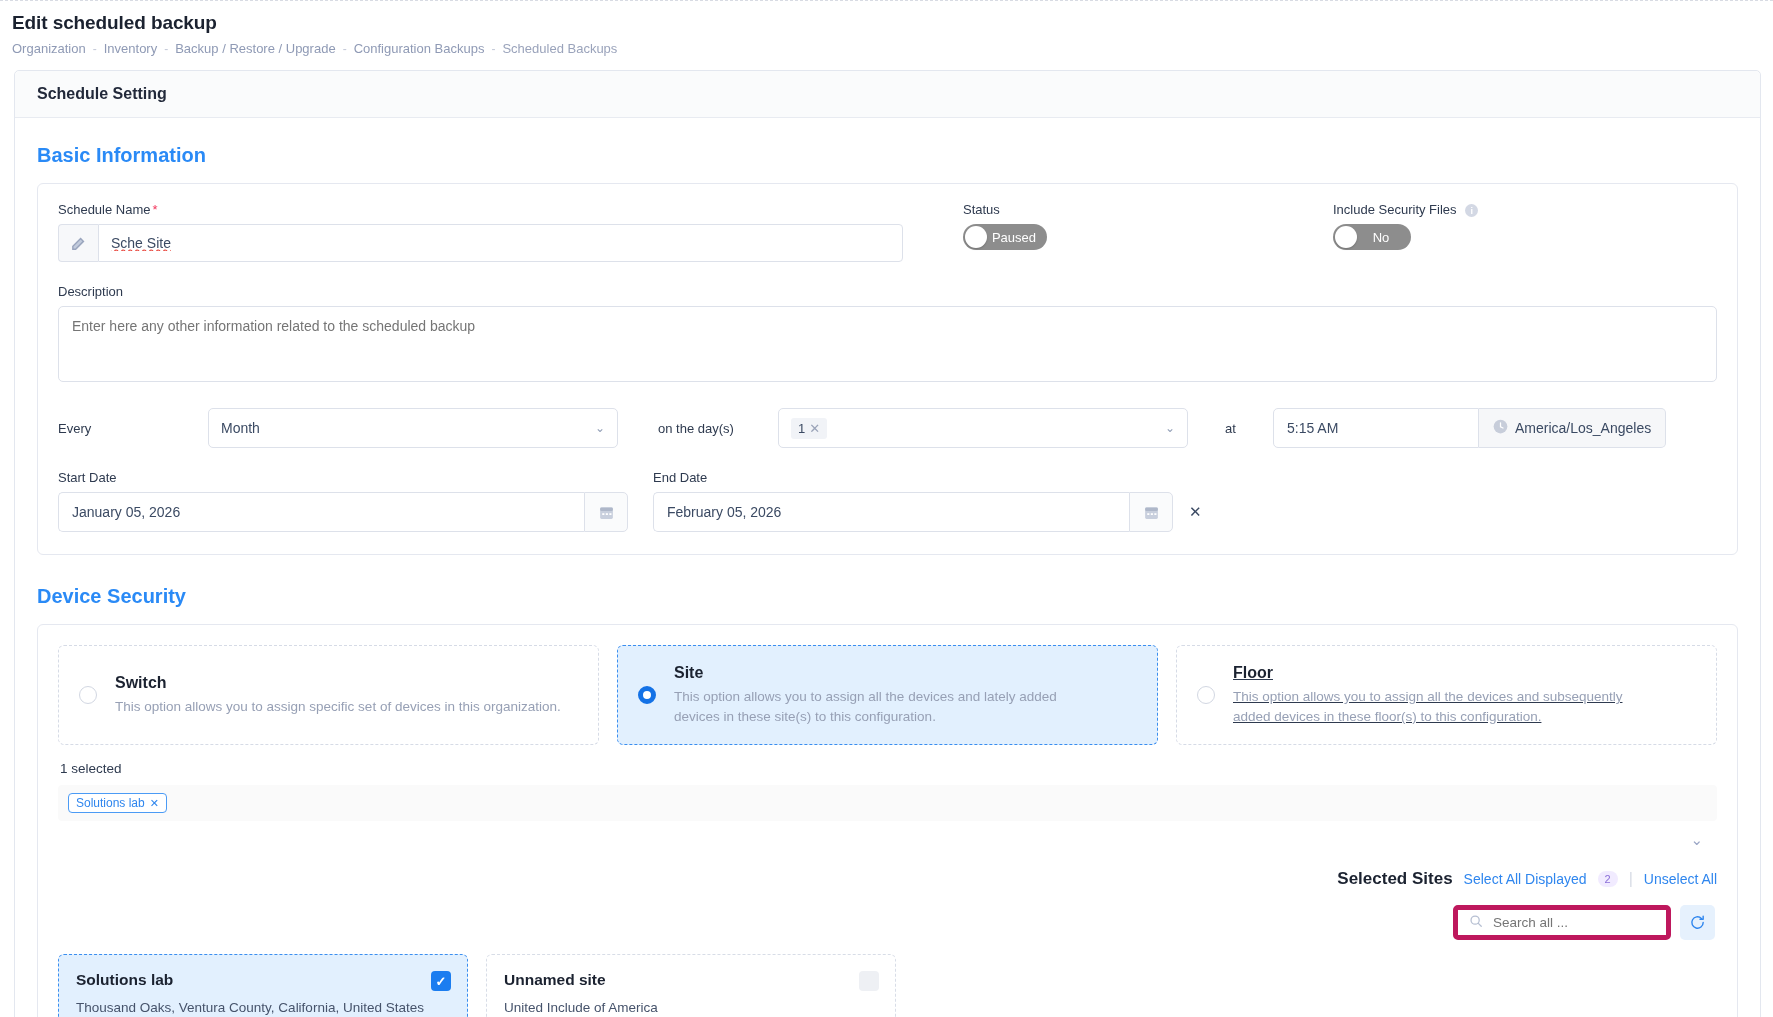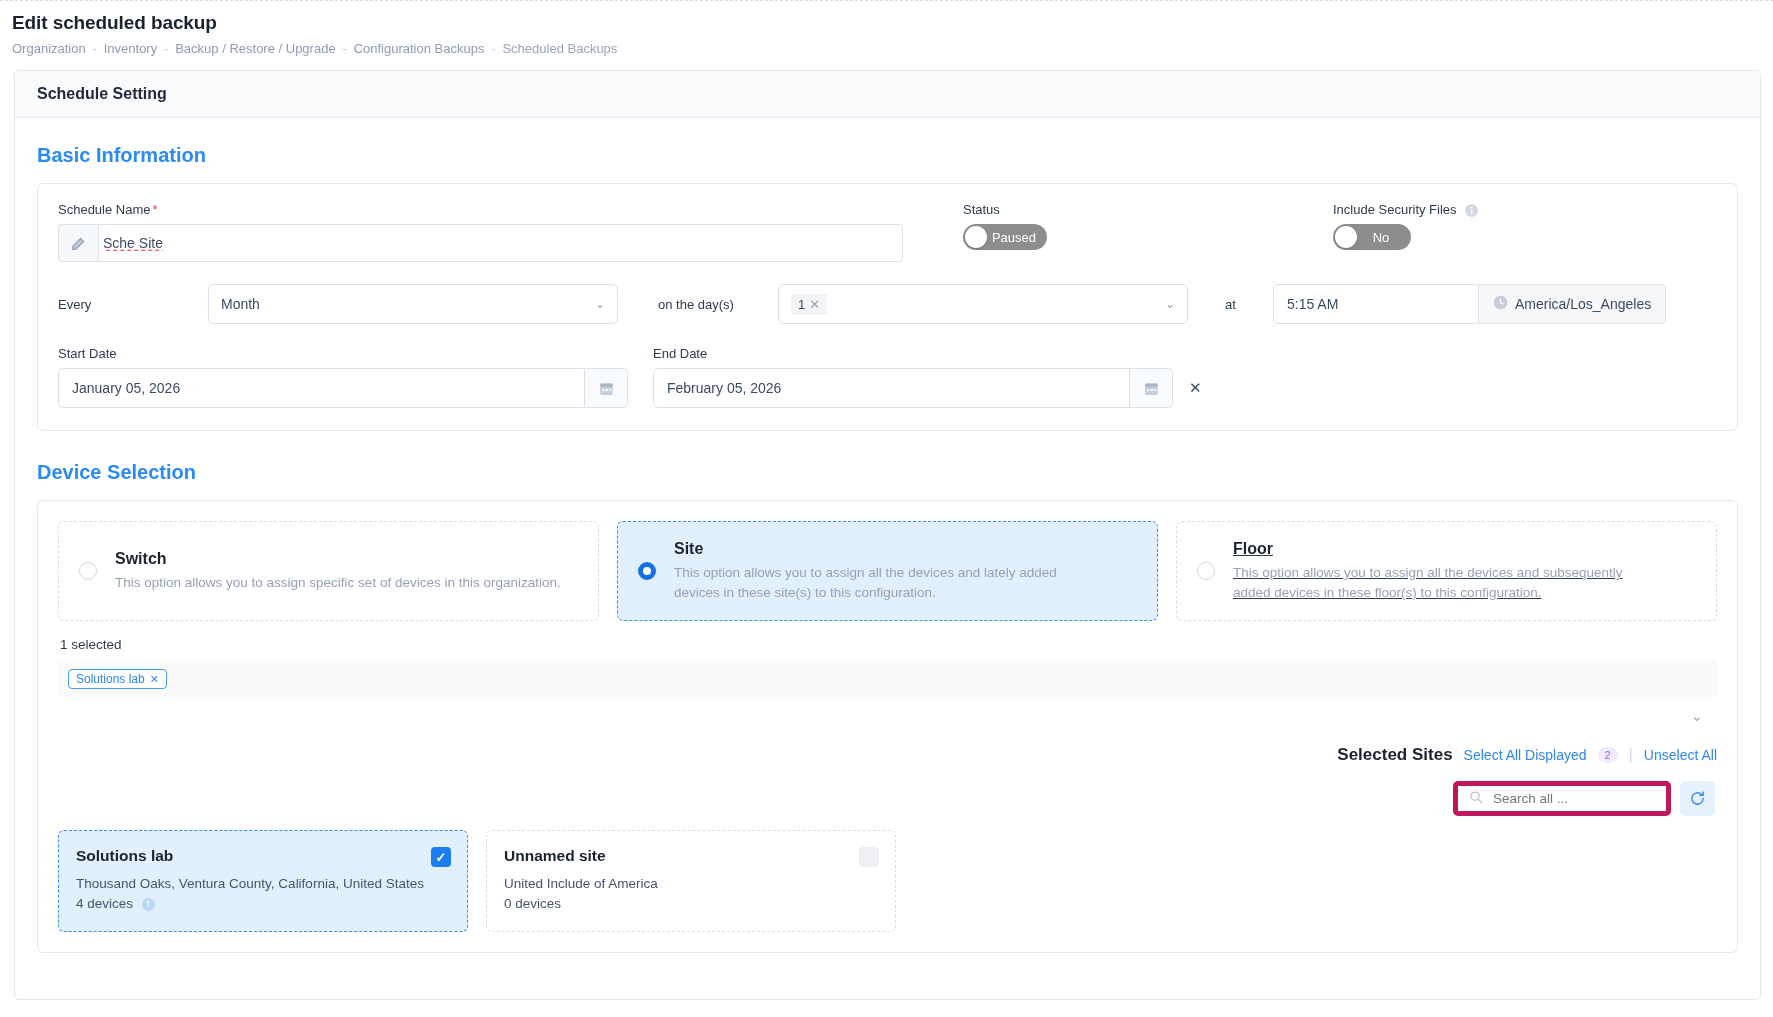--- a/index.html
+++ b/index.html
@@ -60,21 +60,21 @@
   .row { display: flex; }
 
   .input-wrap { display: flex; align-items: stretch; height: 38px; }
   .icon-addon {
     width: 40px; border: 1px solid #dde1ea; border-right: none;
     border-radius: 4px 0 0 4px; background: #f7f8fa;
     display: flex; align-items: center; justify-content: center;
   }
   .text-input {
     flex: 1; border: 1px solid #dde1ea; border-radius: 0 4px 4px 0;
-    padding: 0 4px; font-size: 14px; color: #3b4a63;
+    padding: 0 12px; font-size: 14px; color: #3b4a63;
     font-family: "Liberation Sans", sans-serif; outline: none;
     background: #fff;
   }
   .spell { text-decoration: underline wavy #e8453c; text-decoration-skip-ink: none; }
 
   .textarea {
     width: 100%; height: 76px; border: 1px solid #dde1ea; border-radius: 5px;
     padding: 11px 13px; font-size: 14px; color: #8f98b0; resize: none; outline: none;
     font-family: "Liberation Sans", sans-serif; background: #fff;
   }
@@ -264,20 +264,24 @@
               <span>Include Security Files</span>
               <span class="info-dot">i</span>
             </label>
             <div class="toggle" style="width:78px;">
               <div class="knob"></div>
               <div class="tlabel">No</div>
             </div>
           </div>
         </div>
 
+        <div style="margin-top:22px;">
+          <label class="lbl">Description</label>
+          <textarea class="textarea" placeholder="Enter here any other information related to the scheduled backup" style=""></textarea>
+        </div>
 
         <div class="row" style="margin-top:22px; align-items:center;">
           <div style="width:150px; font-size:13px; color:#2e3a4f;">Every</div>
           <div class="select" style="width:410px;">
             <span>Month</span>
             <span class="caret">⌄</span>
           </div>
           <div style="width:120px; margin-left:40px; font-size:13px; color:#2e3a4f;">on the day(s)</div>
           <div class="select" style="width:410px;">
             <span class="chip-sm">
@@ -329,21 +333,21 @@
                     <rect x="11" y="13" width="3" height="2.5" fill="#fff"></rect>
                     <rect x="16" y="13" width="3" height="2.5" fill="#fff"></rect>
                   </svg>
               </div>
             </div>
           </div>
           <div style="margin-left:16px; padding-bottom:11px; color:#3b4a63; font-size:15px; cursor:pointer;">✕</div>
         </div>
       </div>
 
-      <div class="section-title" style="margin-top:30px;">Device Selection</div>
+      <div class="section-title" style="margin-top:30px;">Device Security</div>
 
       <div class="box" style="padding:20px;">
         <div class="opt-row">
 
           <div class="opt">
             <div class="radio"></div>
             <div>
               <div class="opt-title">Switch</div>
               <div class="opt-desc">This option allows you to assign specific set of devices in this organization.</div>
             </div>

